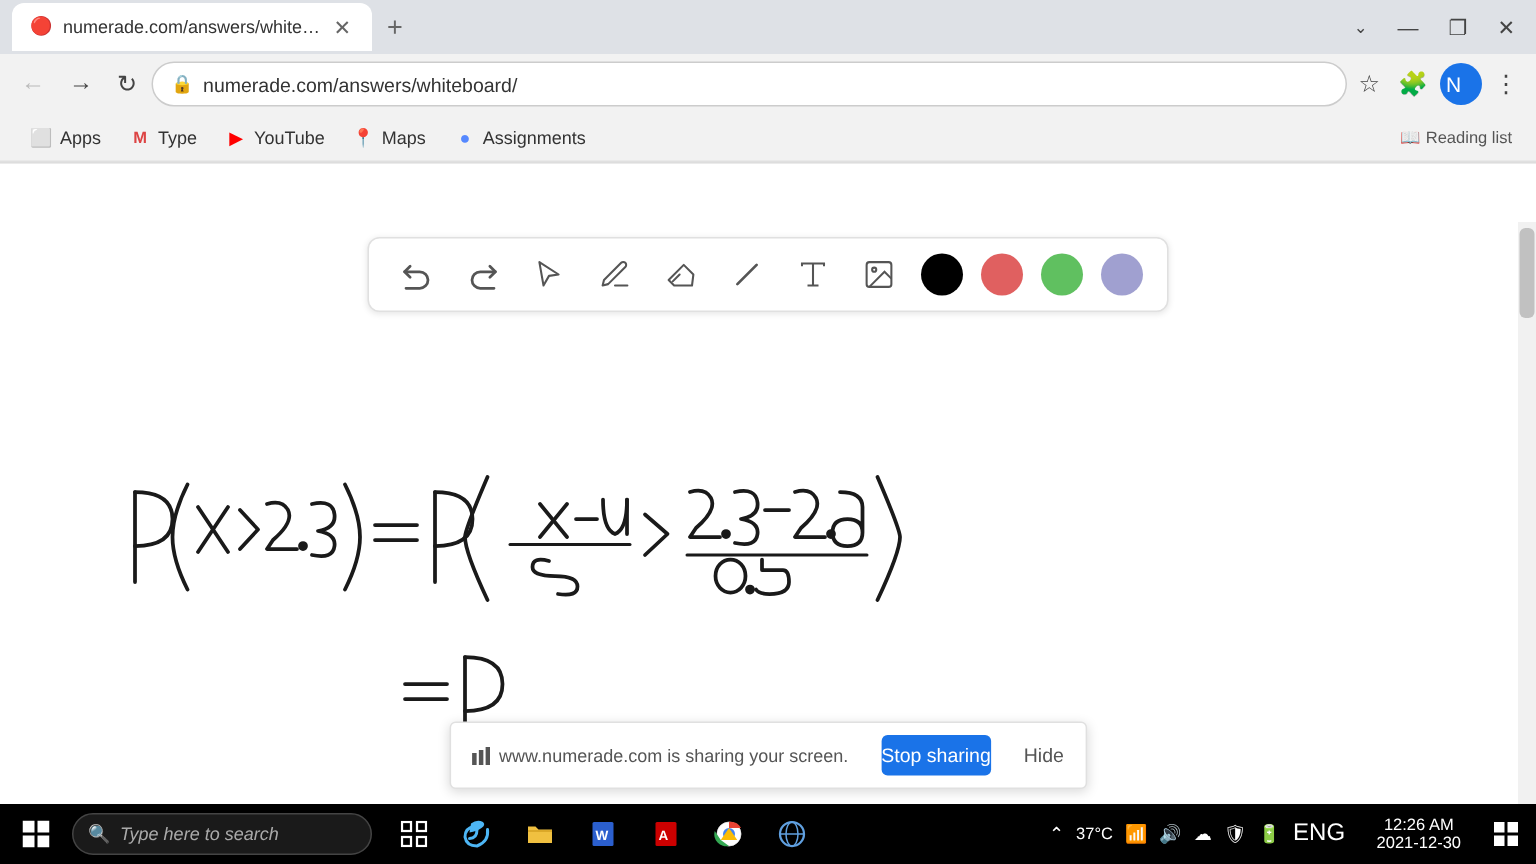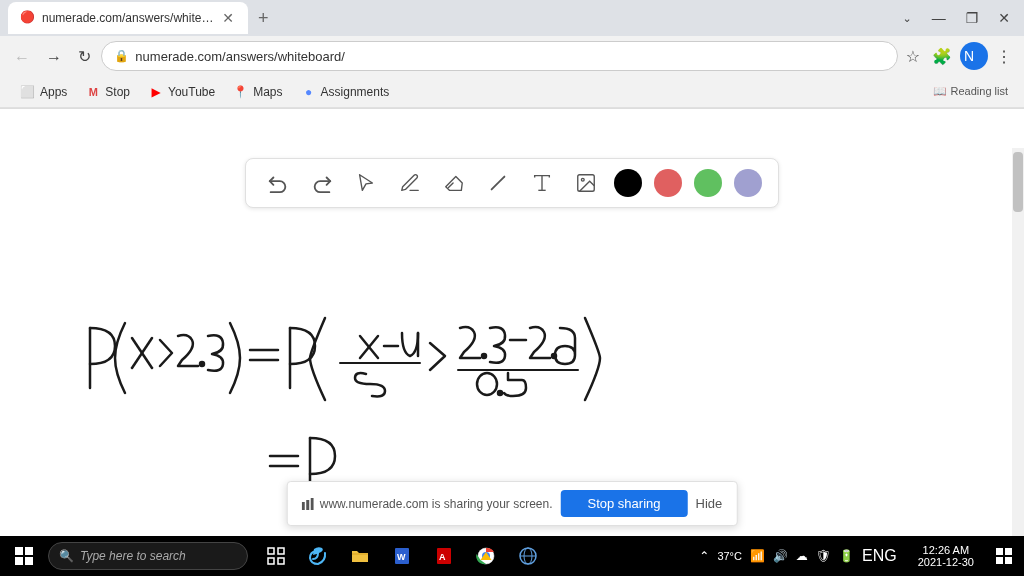--- a/index.html
+++ b/index.html
@@ -42,23 +42,23 @@
 
     
     .whiteboard-toolbar { position: absolute; top: 10px; left: 50%; transform: translateX(-50%); display: flex; align-items: center; background: #fff; border: 1px solid #e0e0e0; border-radius: 8px; padding: 8px 16px; gap: 12px; box-shadow: 0 1px 4px rgba(0,0,0,0.1); z-index: 10; }
     .tool-btn { background: none; border: none; cursor: pointer; padding: 4px; border-radius: 4px; color: #555; font-size: 20px; display: flex; align-items: center; justify-content: center; width: 32px; height: 32px; }
     .color-circle { width: 28px; height: 28px; border-radius: 50%; cursor: pointer; border: none; }
 
     
     .whiteboard-canvas { position: absolute; top: 70px; left: 0; right: 12px; bottom: 0; background: #fff; }
 
     
-    .sharing-banner { position: absolute; bottom: 10px; left: 50%; transform: translateX(-50%); display: flex; align-items: center; gap: 8px; background: #fff; border: 1px solid #e0e0e0; border-radius: 4px; padding: 8px 14px; box-shadow: 0 2px 8px rgba(0,0,0,0.15); white-space: nowrap; z-index: 20; }
+    .sharing-banner { position: absolute; bottom: 10px; left: 50%; transform: translateX(-50%); display: flex; align-items: center; gap: 22px; background: #fff; border: 1px solid #e0e0e0; border-radius: 4px; padding: 8px 14px; box-shadow: 0 2px 8px rgba(0,0,0,0.15); white-space: nowrap; z-index: 20; }
     .sharing-indicator { display: flex; align-items: center; gap: 6px; font-size: 12px; color: #555; }
-    .stop-sharing-btn { background: #1a73e8; color: #fff; border: none; border-radius: 4px; padding: 6px 27px; font-size: 13px; cursor: pointer; }
+    .stop-sharing-btn { background: #1a73e8; color: #fff; border: none; border-radius: 4px; padding: 6px 0; font-size: 13px; cursor: pointer; }
     .hide-btn { background: none; border: none; color: #555; font-size: 13px; cursor: pointer; }
 
     
     .taskbar { position: absolute; bottom: 0; left: 0; width: 100%; height: 40px; background: #000; display: flex; align-items: center; z-index: 100; }
     .taskbar-start { width: 48px; height: 40px; display: flex; align-items: center; justify-content: center; cursor: pointer; }
     .taskbar-search { display: flex; align-items: center; background: #1a1a1a; border: 1px solid #444; border-radius: 14px; padding: 0 10px; height: 28px; gap: 6px; min-width: 200px; cursor: text; }
     .taskbar-search-icon { color: #aaa; font-size: 12px; }
     .taskbar-search-text { font-size: 12px; color: #aaa; font-style: italic; }
     .taskbar-icons { display: flex; align-items: center; gap: 2px; margin-left: 8px; }
     .taskbar-icon { width: 40px; height: 40px; display: flex; align-items: center; justify-content: center; cursor: pointer; }
@@ -109,21 +109,21 @@
     </div>
   </div>
 
   <div class="bookmarks-bar">
     <div class="bookmark-item">
       <span class="bookmark-icon">⬜</span>
       <span>Apps</span>
     </div>
     <div class="bookmark-item">
       <span class="bookmark-icon" style="color:#d44; font-weight:bold; font-size:11px;">M</span>
-      <span>Stop</span>
+      <span>Type</span>
     </div>
     <div class="bookmark-item">
       <span class="bookmark-icon" style="color:#f00;">▶</span>
       <span>YouTube</span>
     </div>
     <div class="bookmark-item">
       <span class="bookmark-icon" style="color:#4a8;">📍</span>
       <span>Maps</span>
     </div>
     <div class="bookmark-item">

